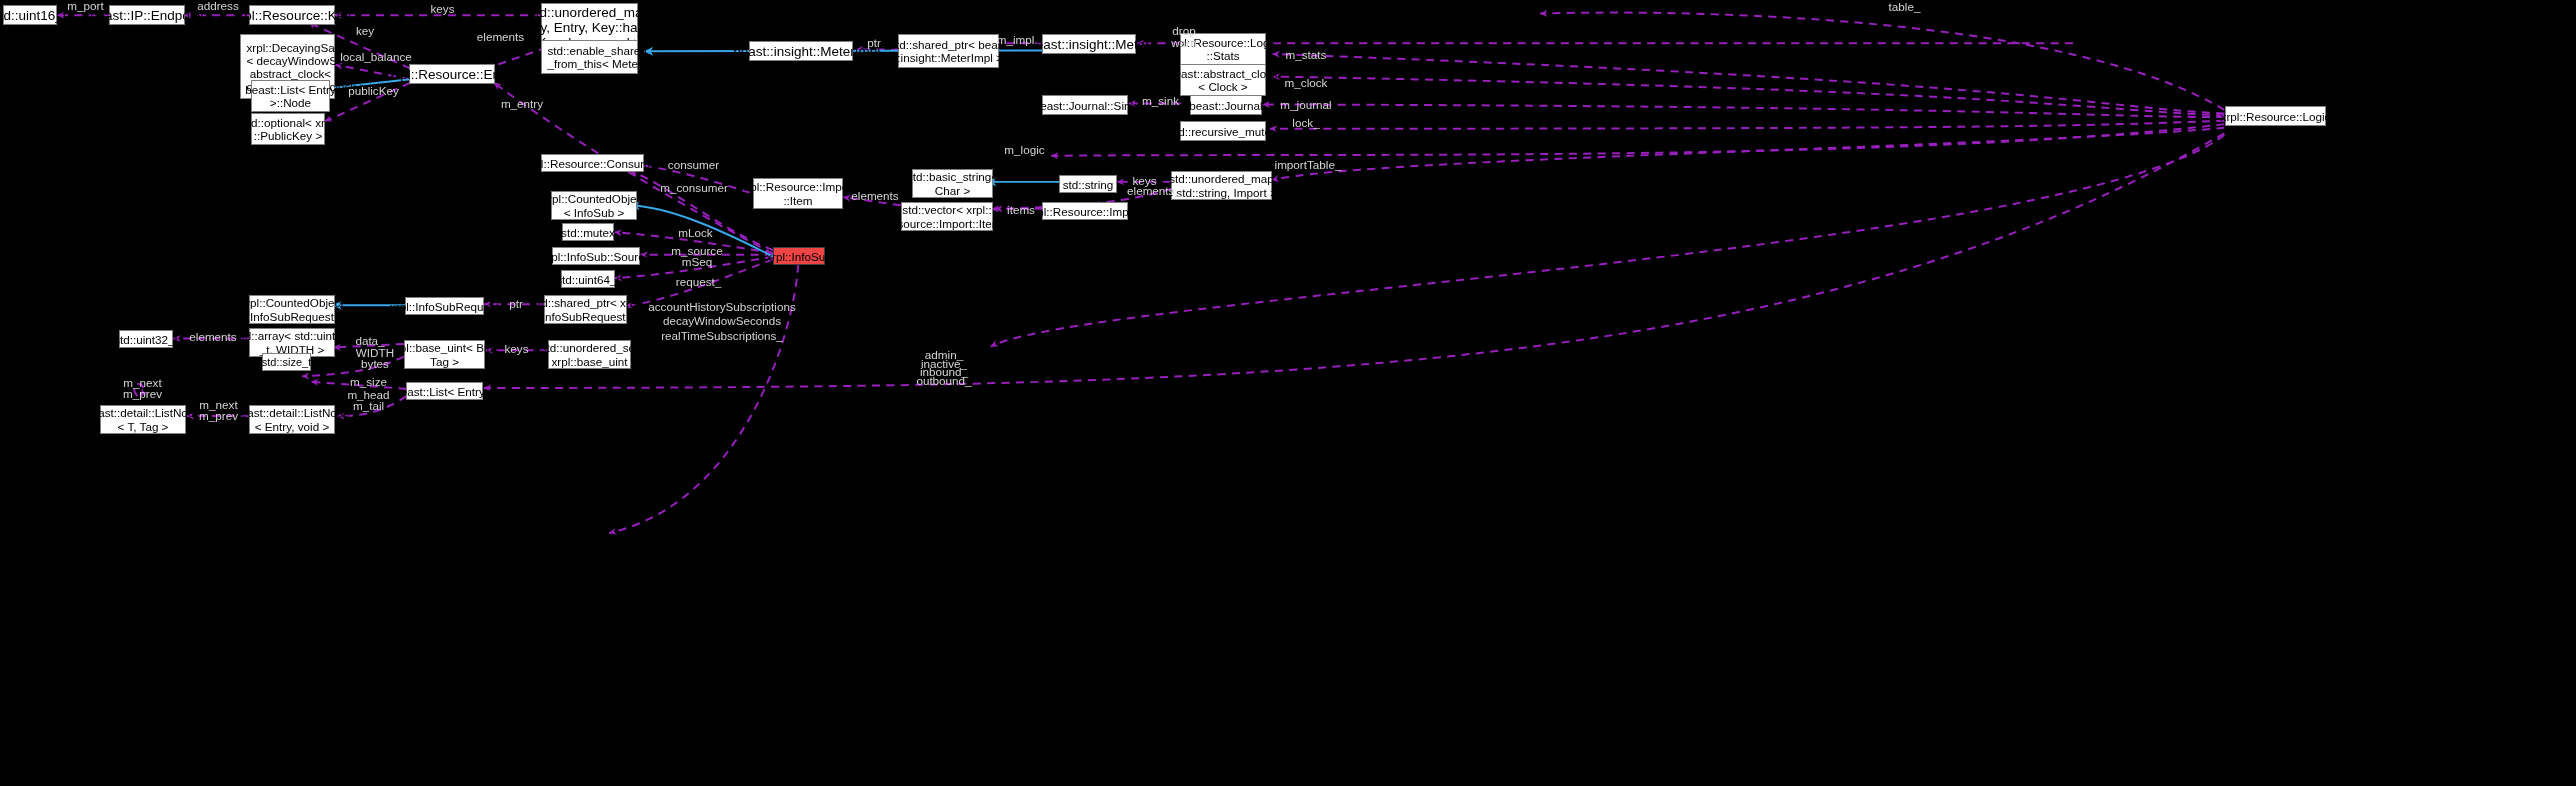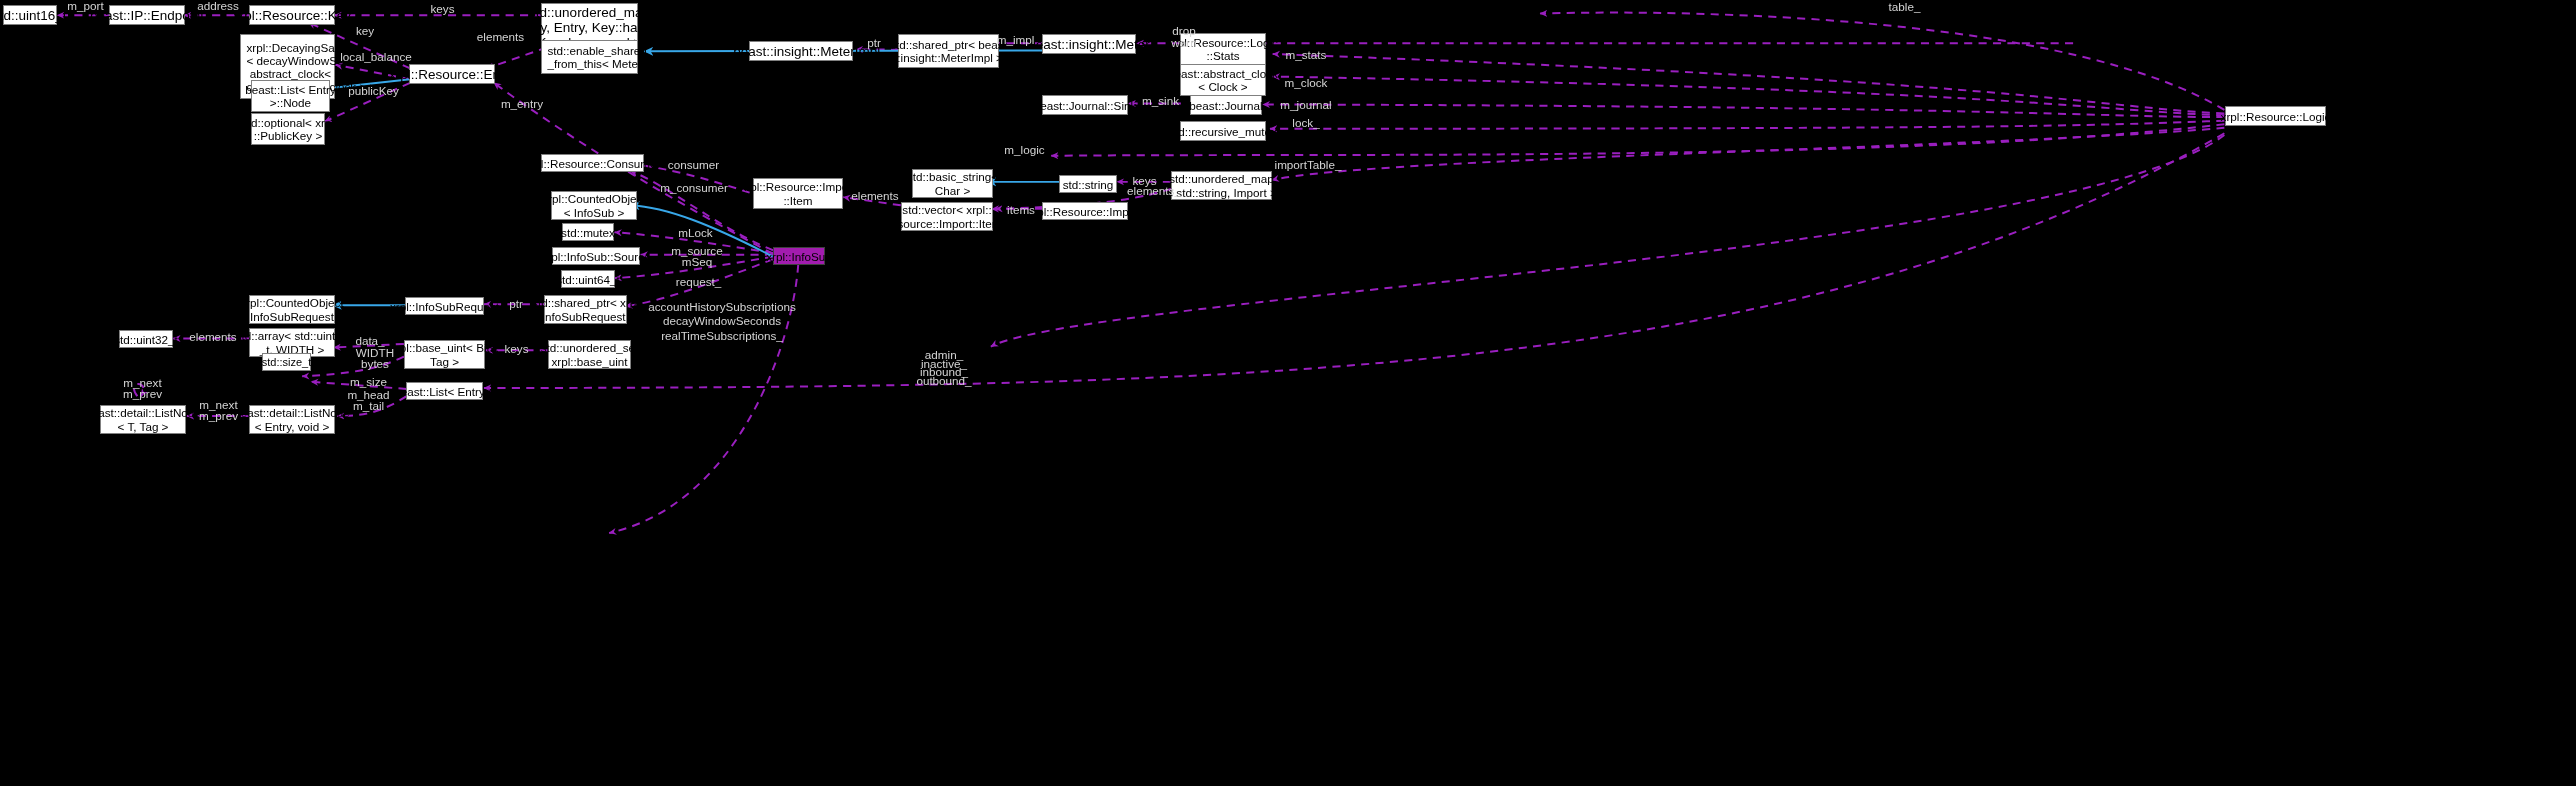--- a/index.html
+++ b/index.html
@@ -21,21 +21,21 @@
     font-size:13.5px;
     line-height:15px;
     display:flex;
     align-items:center;
     justify-content:center;
     text-align:center;
     white-space:pre;
     padding:1.8px 4.5px;
     z-index:5;
   }
-  .node.focus{background:#a21caf;border:0.9px solid #404040;}
+  .node.focus{background:#ef4444;border:0.9px solid #404040;}
   .elabel{
     position:absolute;
     color:#d4d4d4;
     font-size:11.7px;
     line-height:12.6px;
     white-space:pre;
     text-align:center;
     z-index:6;
     pointer-events:none;
   }

